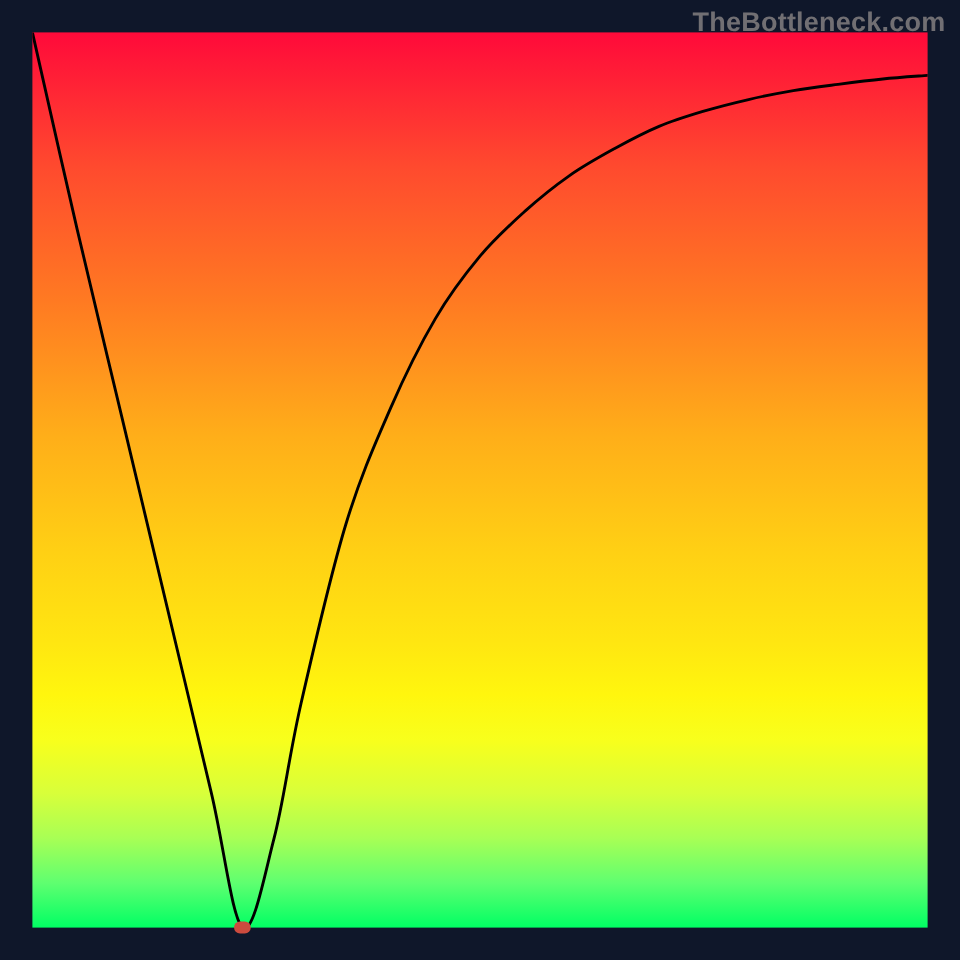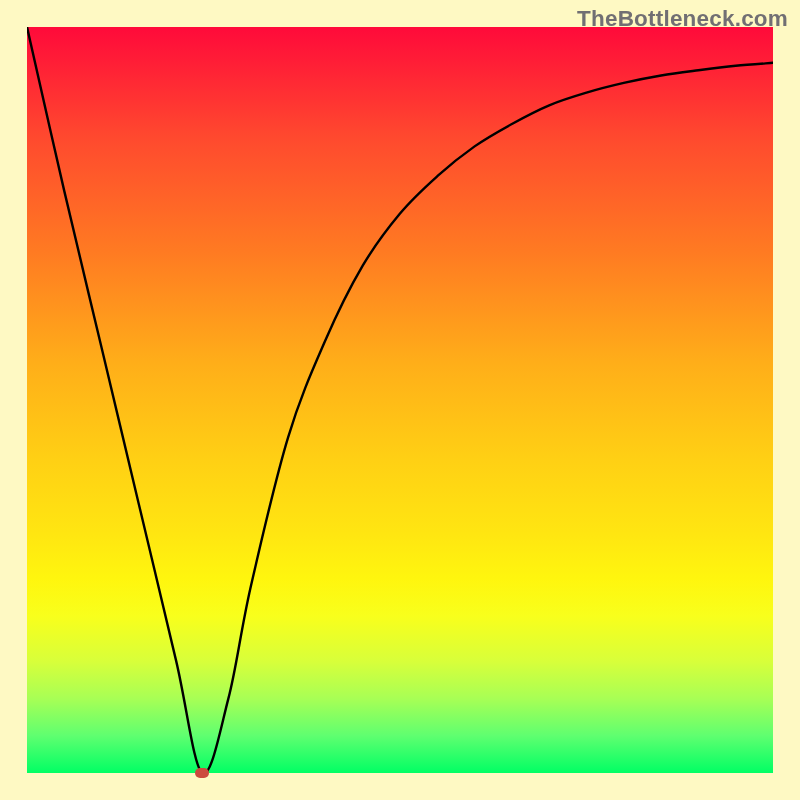--- a/index.html
+++ b/index.html
@@ -9,21 +9,21 @@
     height: 800px;
     background: #000;
     overflow: hidden;
   }
   .frame {
     position: absolute;
     left: 0;
     top: 0;
     width: 800px;
     height: 800px;
-    background: #fef9c3;
+    background: #0f172a;
     text-decoration: underline;
   }
   .plot-area {
     position: absolute;
     left: 27px;
     top: 27px;
     width: 746px;
     height: 746px;
     background: linear-gradient(to bottom,
       #ff0a3a 0%,

